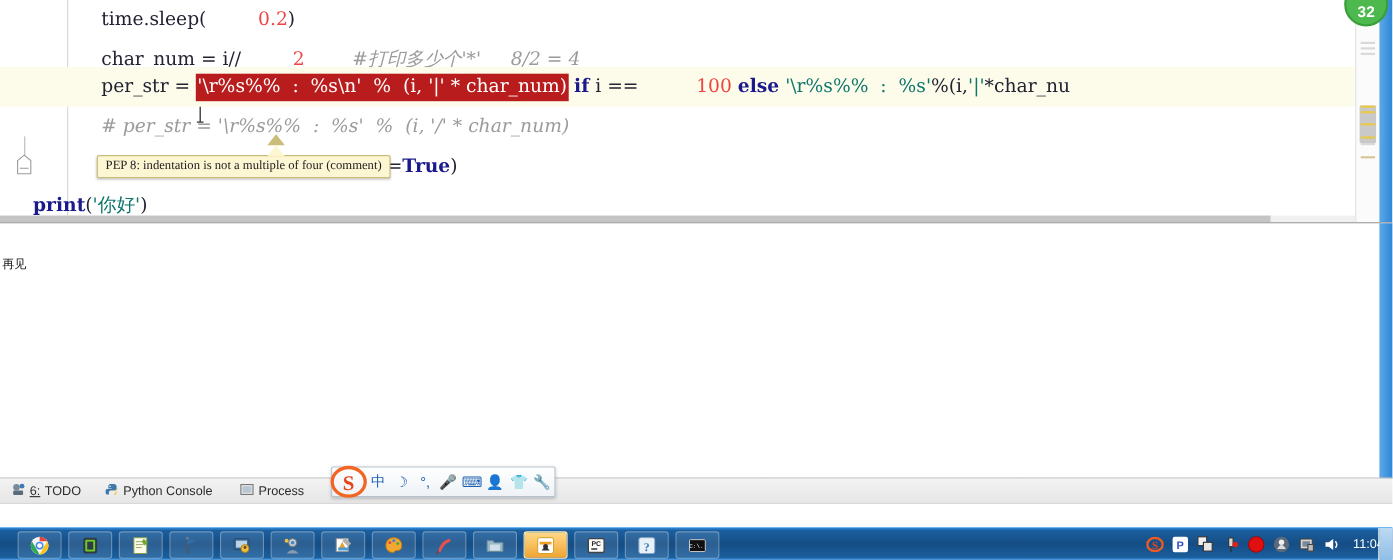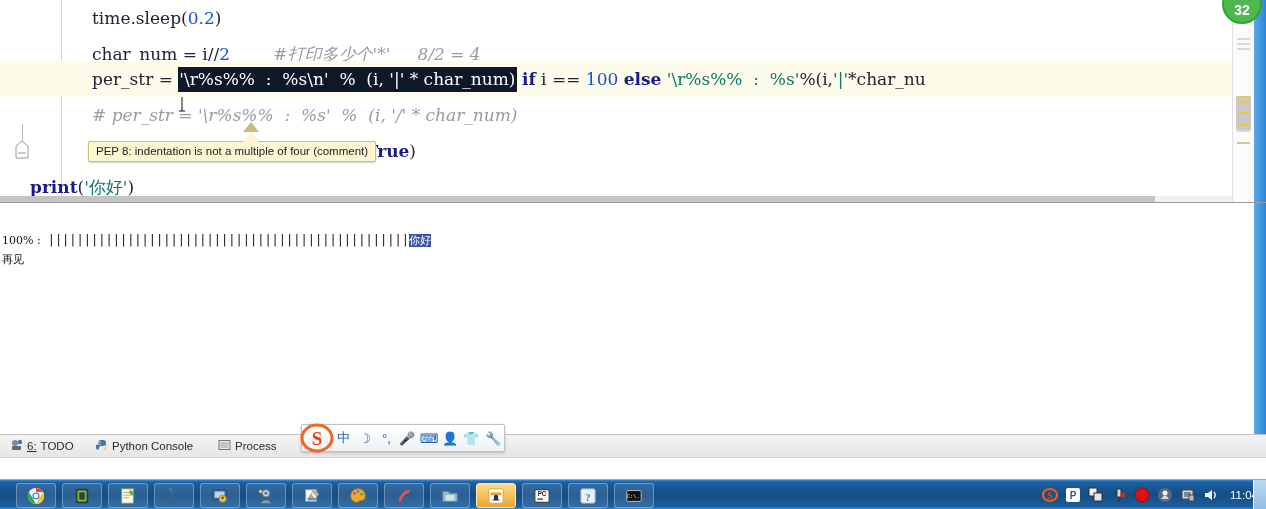--- a/index.html
+++ b/index.html
@@ -26,28 +26,28 @@
     font-family: "DejaVu Serif", serif;
     font-size: 17px;
     color: #1a1a2e;
     white-space: pre;
   }
   .cline { position: absolute; left: 0; height: 36px; line-height: 36px; width: 1232px; }
   .cline .txt { position: absolute; white-space: pre; }
   .lineHL { background: #fdfcea; }
 
   .tok-plain  { color: #222233; }
-  .tok-num    { color: #1d4ed8; }
+  .tok-num    { color: #ef4444; margin-left: 47px; }
   .tok-kw     { color: #1a1a8c; font-weight: bold; }
   .tok-str    { color: #0f766e; }
   .tok-cmt    { color: #9b9b9b; font-style: italic; }
   .tok-op     { color: #222233; }
 
   .sel {
-    background: #0f172a; color: #ffffff;
+    background: #b91c1c; color: #ffffff;
     padding: 2px 1px 3px 1px;
   }
 
   .bulb {
     position: absolute; left: 38px; top: 64px; width: 16px; height: 18px;
   }
   .fold-marker {
     position: absolute; left: 14px; top: 140px; width: 16px; height: 20px;
   }
   .fold-line {
@@ -58,21 +58,21 @@
     position: absolute; left: 178px; top: 92px; width: 2px; height: 18px;
   }
 
   
   .tooltip {
     position: absolute; left: 88px; top: 141px;
     background: #fdf6d3; border: 1px solid #c9bd7a;
     border-radius: 2px;
     padding: 3px 7px 4px 7px;
     font-size: 11.5px; color: #222;
-    font-family: Liberation Sans, sans-serif;
+    font-family: Liberation Serif, serif;
     box-shadow: 0 1px 2px rgba(0,0,0,.18);
     z-index: 30;
   }
   .tooltip-arrow {
     position: absolute; left: 243px; top: 132px;
     width: 0; height: 0;
     border-left: 8px solid transparent;
     border-right: 8px solid transparent;
     border-bottom: 10px solid #fdf6d3;
     z-index: 31;
@@ -291,21 +291,20 @@
       </div>
     <div class="ed-blueedge"></div>
     <div class="badge-32">32</div>
   </div>
 
   <div class="tooltip-arrow"></div>
   <div class="tooltip">PEP 8: indentation is not a multiple of four (comment)</div>
 
   <div class="runwin">
     <div class="console" id="console-body">
-        <div class="cl"><span>100% :  </span><span class="barglyph">||||||||||||||||||||||||||||||||||||||||||||||||||</span><span class="selhl">你好</span></div>
         <div class="cl"><span>再见</span></div>
         <div class="cl"><span> </span></div>
       </div>
     <div class="run-blueedge"></div>
   </div>
 
   <div class="ime" id="ime-bar">
     <div class="ime-spacer"></div>
   <div class="ime-item">中</div>
       <div class="ime-item">☽</div>

